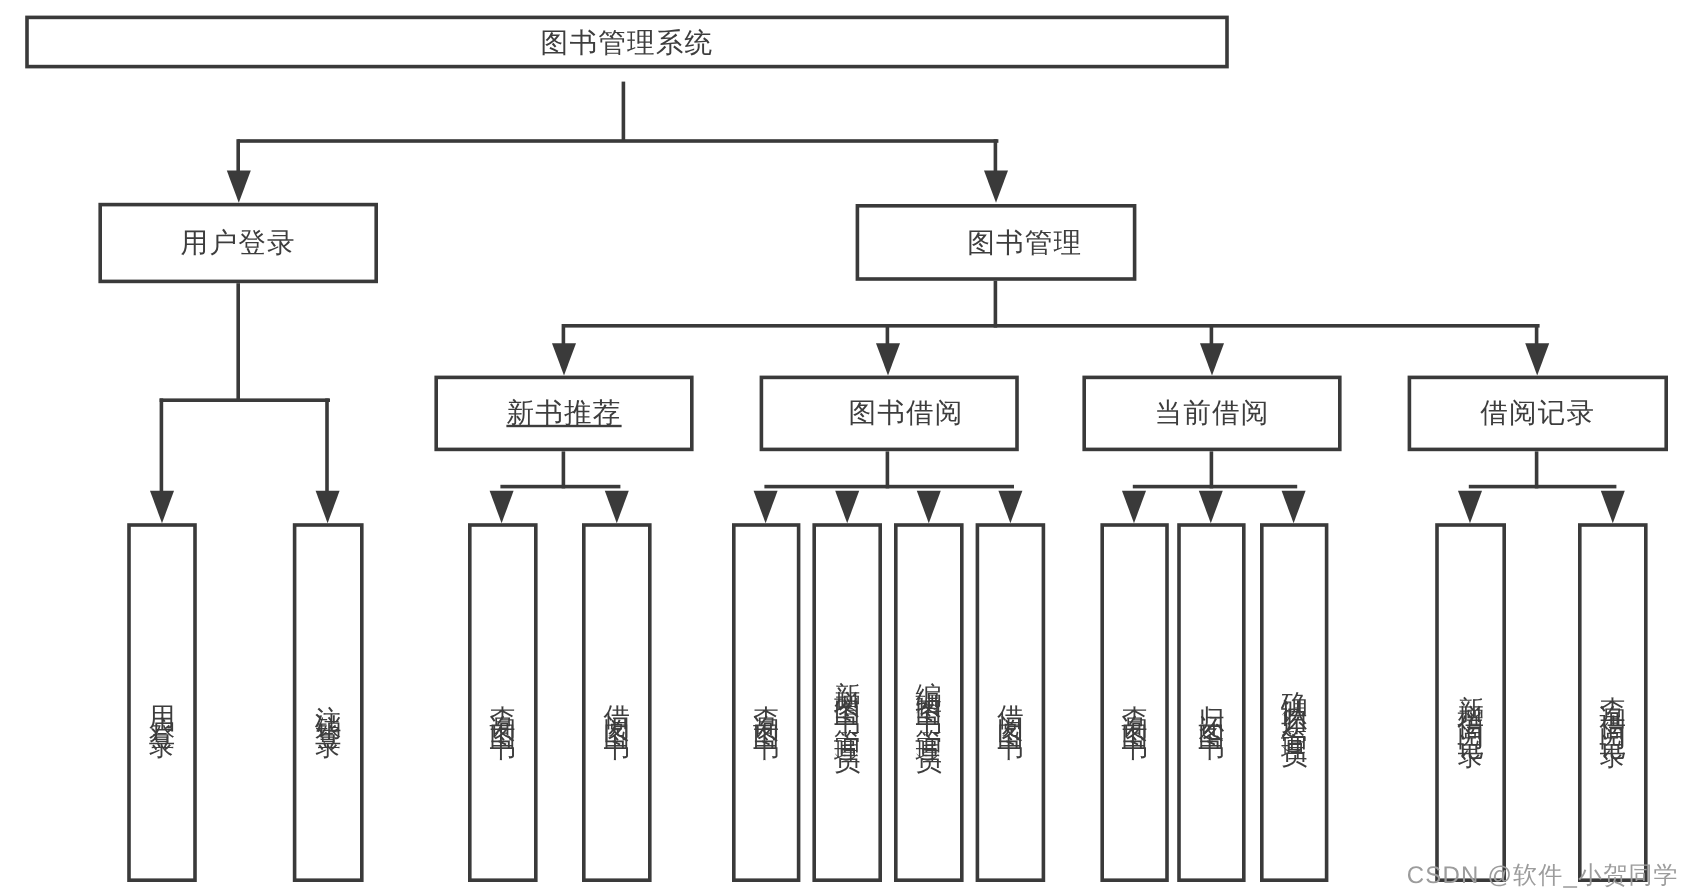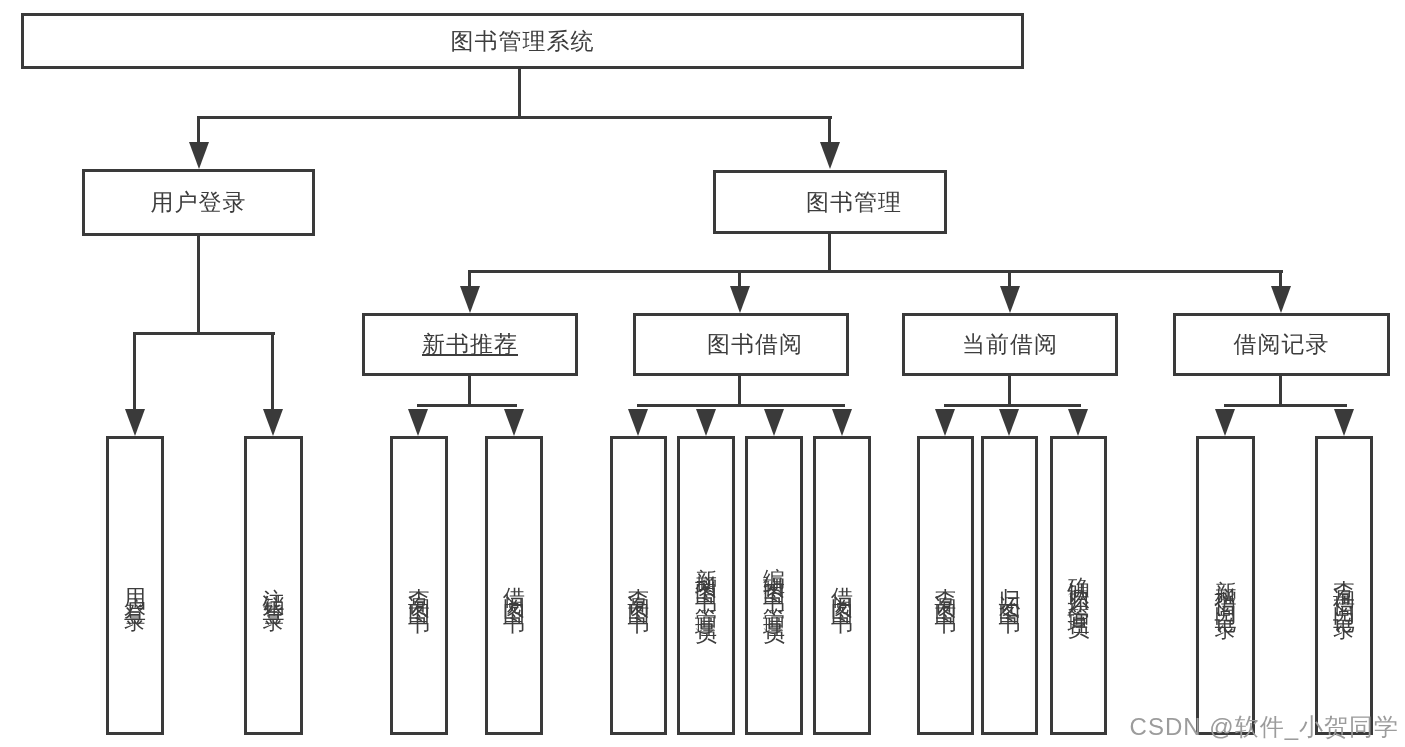--- a/index.html
+++ b/index.html
@@ -46,33 +46,33 @@
     width:0;height:0;
     border-left:10px solid transparent;
     border-right:10px solid transparent;
     border-top:27px solid var(--stroke);
     z-index:1;
   }
   .watermark{
     position:absolute;
     right:6px;
     bottom:4px;
-    font-size:24px;
+    font-size:20px;
     color:var(--wm);
     letter-spacing:1px;
     z-index:3;
     white-space:nowrap;
   }
 </style>
 </head>
 <body>
 
 <div id="canvas">
 
-  <div class="node" style="left:21px;top:13px;width:1003px;height:56px;">
+  <div class="node" style="left:21px;top:13px;width:1003px;height:44px;">
     <span>图书管理系统</span>
   </div>
 
   <div class="vline" style="left:518px;top:68px;width:3px;height:50px;"></div>
   <div class="hline" style="left:198px;top:116px;width:634px;height:3px;"></div>
   <div class="vline" style="left:197px;top:116px;width:3px;height:28px;"></div>
   <div class="arrow" style="left:189px;top:142px;"></div>
   <div class="vline" style="left:828px;top:116px;width:3px;height:28px;"></div>
   <div class="arrow" style="left:820px;top:142px;"></div>
 

